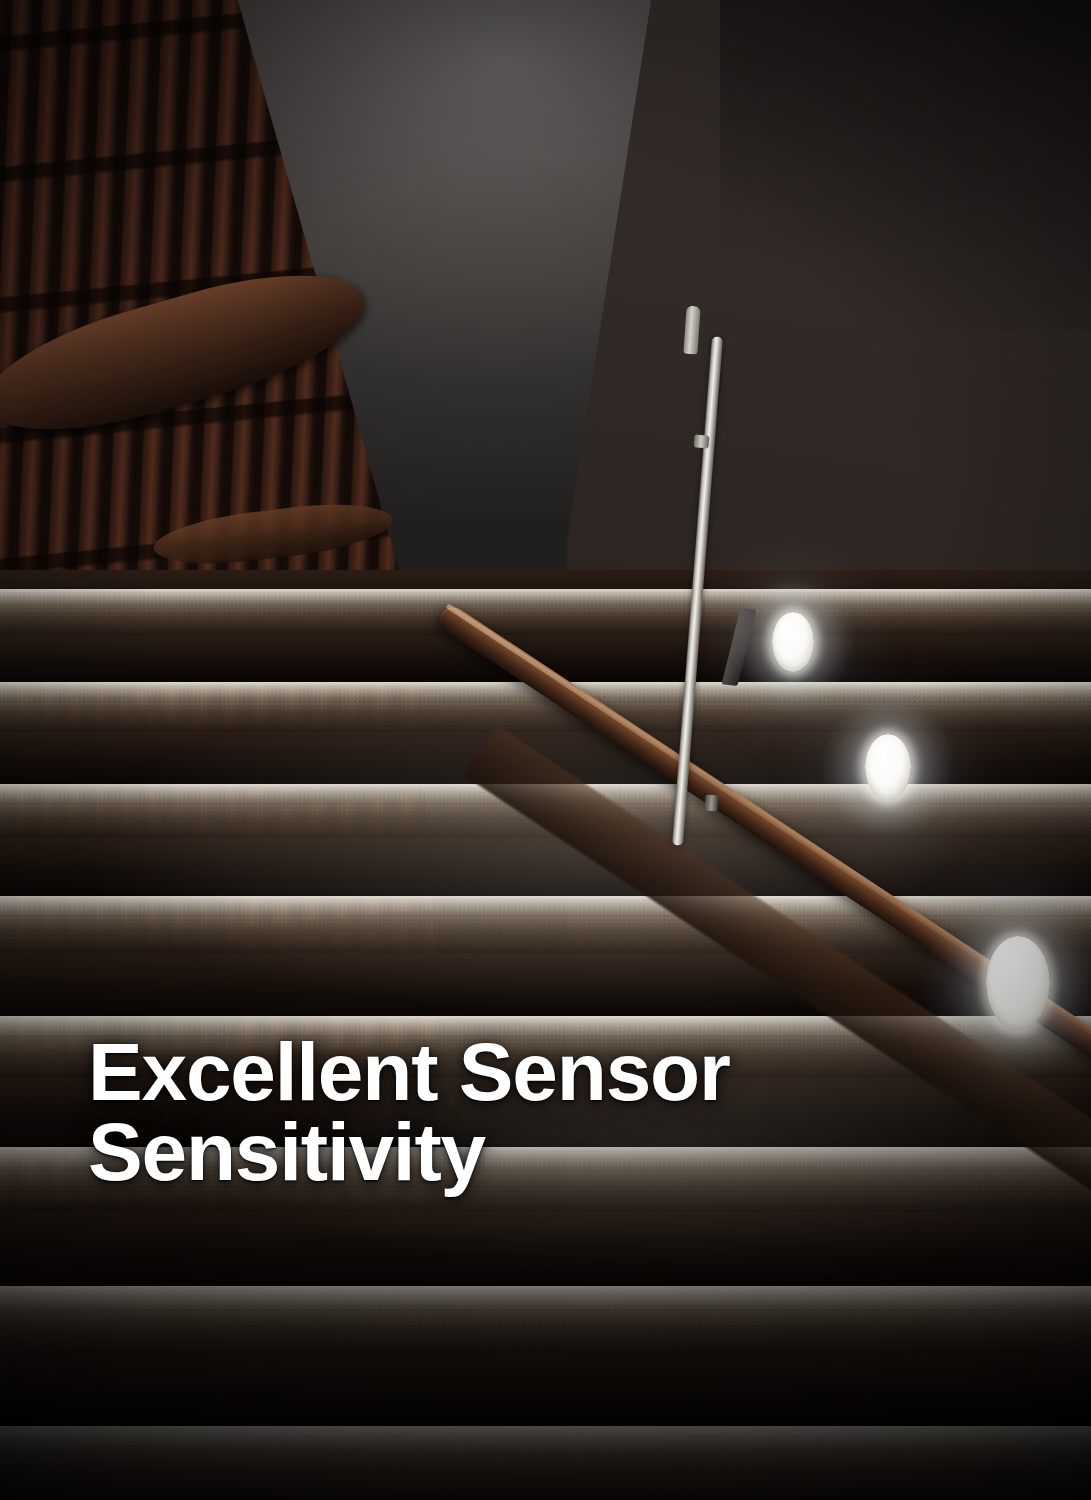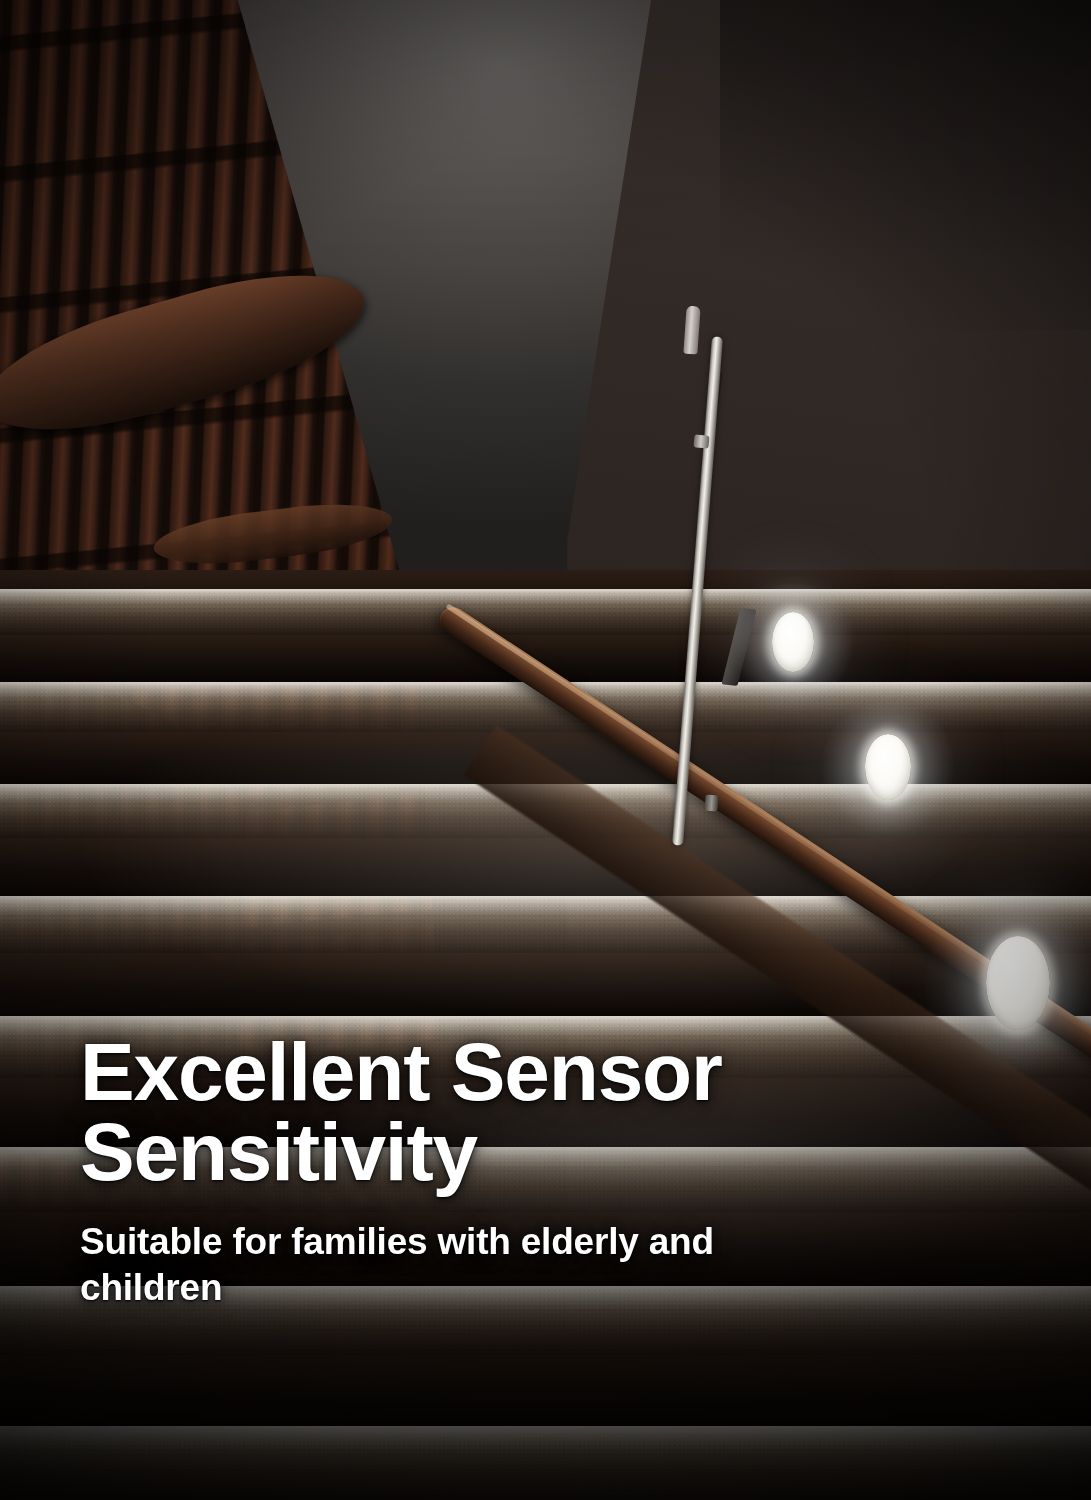--- a/index.html
+++ b/index.html
@@ -457,21 +457,21 @@
     inset: 0;
     pointer-events: none;
     background:
       radial-gradient(ellipse 88% 74% at 50% 40%, rgba(0,0,0,0) 40%, rgba(0,0,0,.44) 78%, rgba(0,0,0,.78) 100%),
       linear-gradient(180deg, rgba(0,0,0,.16) 0%, rgba(0,0,0,0) 18%, rgba(0,0,0,0) 72%, rgba(0,0,0,.55) 100%);
   }
 
   
   .caption {
     position: absolute;
-    left: 80px;
+    left: 88px;
     top: 1032px;
     width: 850px;
     z-index: 40;
   }
   .headline {
     margin: 0;
     color: #ffffff;
     font-family: "Liberation Sans", sans-serif;
     font-weight: 700;
     font-size: 82px;
@@ -586,16 +586,15 @@
         <div class="wall-light-halo" style="left: calc(90.4% - 62px); top: calc(62.4% - 47px); width: 188px; height: 188px;"></div>
         <div class="wall-light" style="left: 90.4%; top: 62.4%; width: 64px; height: 94px;"></div>
       </div>
 
     <div class="vignette"></div>
   </div>
 
   <div class="caption">
     <h1 class="headline">Excellent Sensor
 Sensitivity</h1>
-    <p class="subhead">Suitable for families with elderly and children</p>
   </div>
 
 </div>
 
 </body></html>

